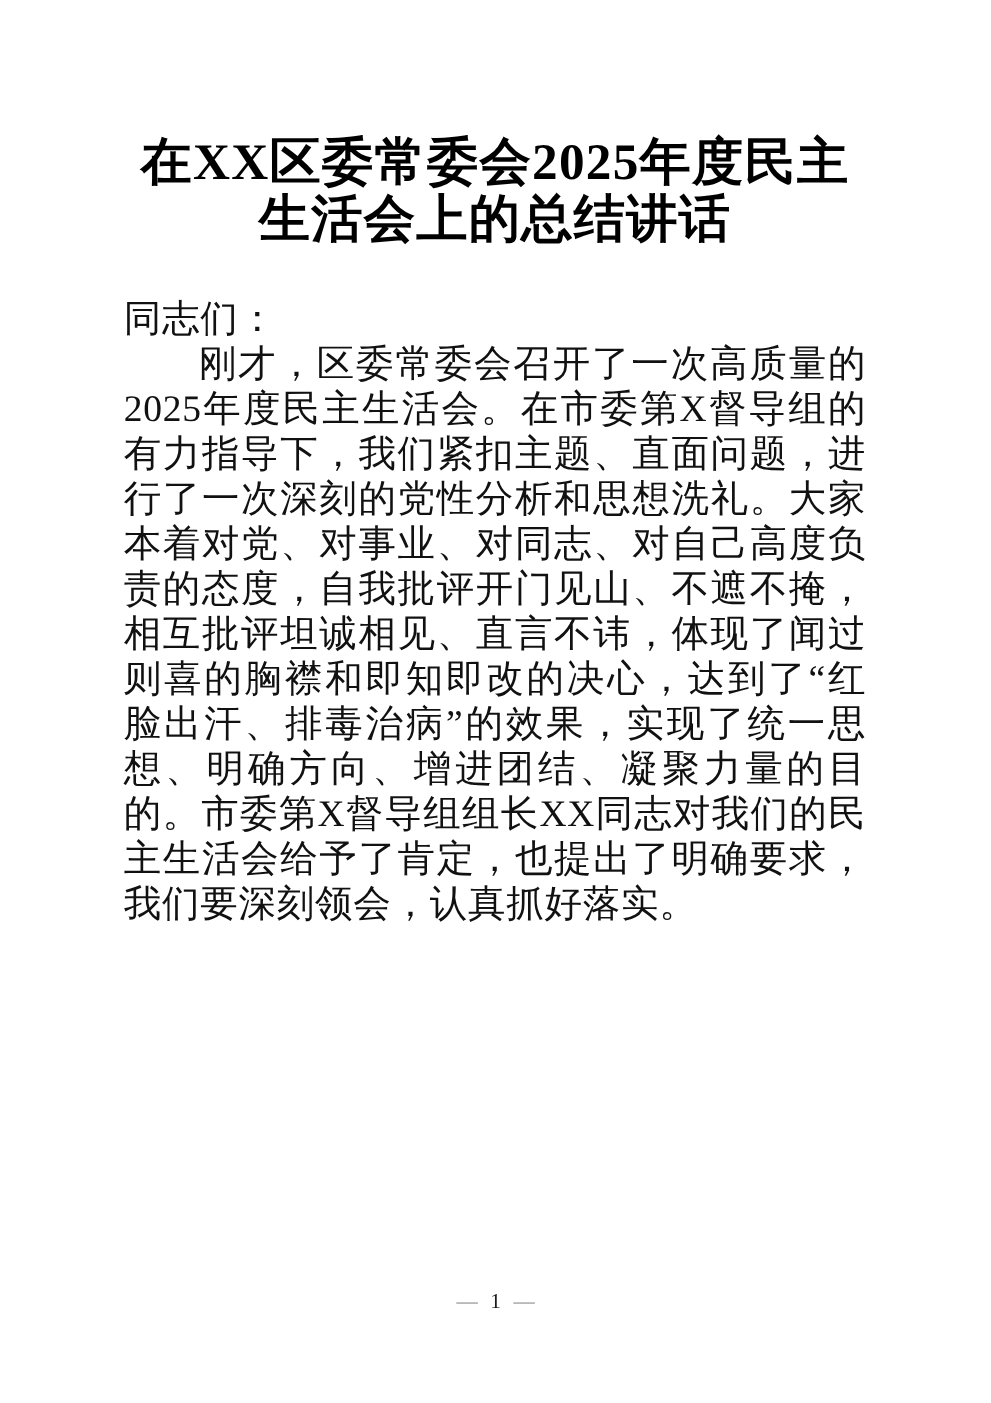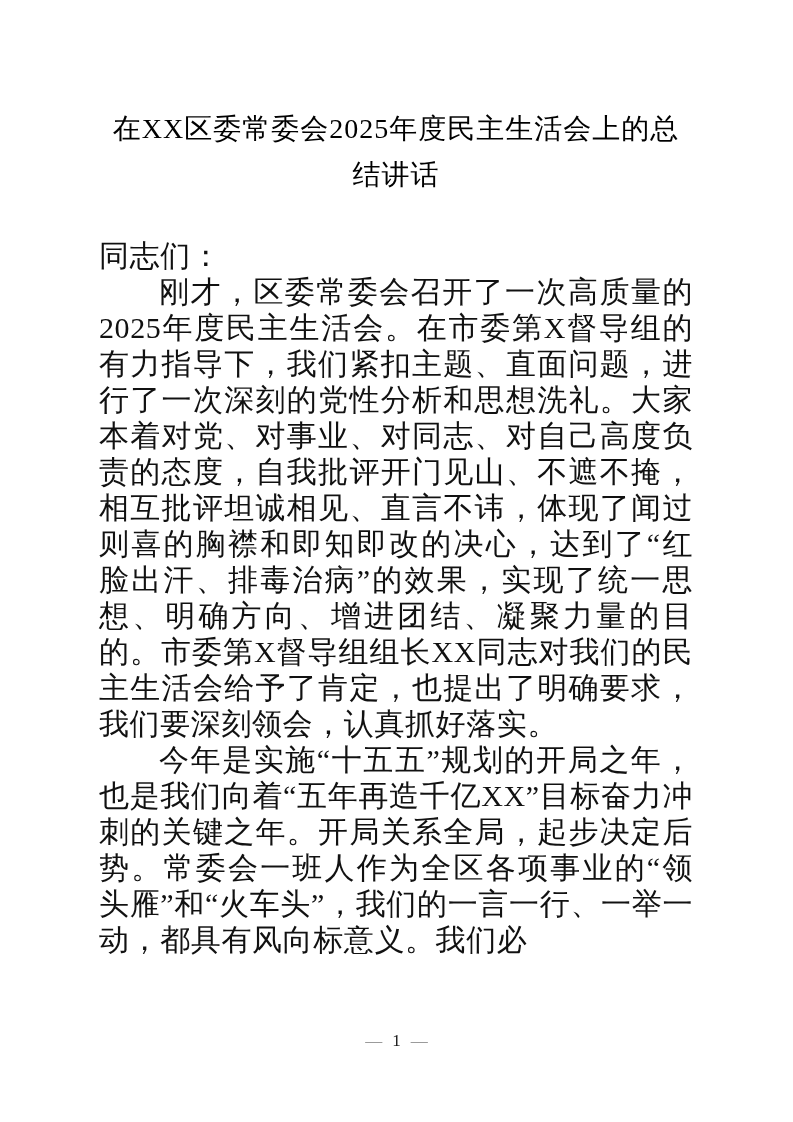--- a/index.html
+++ b/index.html
@@ -17,22 +17,22 @@
     font-family: "Liberation Serif", "DejaVu Serif", serif;
   }
   .content {
     position: absolute;
     left: 99px;
     top: 106px;
     width: 594px;
   }
   .doc-title {
     margin: 0 0 40px 0;
-    font-size: 28px;
-    font-weight: 400;
+    font-size: 41px;
+    font-weight: 700;
     line-height: 46px;
     text-align: center;
     letter-spacing: 1px;
     color: #000000;
   }
   .doc-body p {
     margin: 0;
     font-size: 30px;
     line-height: 36px;
     letter-spacing: 0.6px;
@@ -69,20 +69,19 @@
 <div class="page">
   <div class="content">
     <h1 class="doc-title">在XX区委常委会2025年度民主生活会上的总结讲话</h1>
 
     <div class="doc-body">
       <p class="salutation">同志们：</p>
 
       <p class="indent">刚才，区委常委会召开了一次高质量的2025年度民主生活会。在市委第X督导组的有力指导下，我们紧扣主题、直面问题，进行了一次深刻的党性分析和思想洗礼。大家本着对党、对事业、对同志、对自己高度负责的态度，自我批评开门见山、不遮不掩，相互批评坦诚相见、直言不讳，体现了闻过则喜的胸襟和即知即改的决心，达到了“红脸出汗、排毒治病”的效果，实现了统一思想、明确方向、增进团结、凝聚力量的目的。市委第X督导组组长XX同志对我们的民主生活会给予了肯定，也提出了明确要求，我们要深刻领会，认真抓好落实。</p>
 
 
-      <p class="indent">今年是实施“十五五”规划的开局之年，也是我们向着“五年再造千亿XX”目标奋力冲刺的关键之年。开局关系全局，起步决定后势。常委会一班人作为全区各项事业的“领头雁”和“火车头”，我们的一言一行、一举一动，都具有风向标意义。我们必</p>
     </div>
   </div>
 
   <div class="page-footer">
     <span class="dash">—</span><span class="num">1</span><span class="dash">—</span>
   </div>
 </div>
 
 </body></html>

